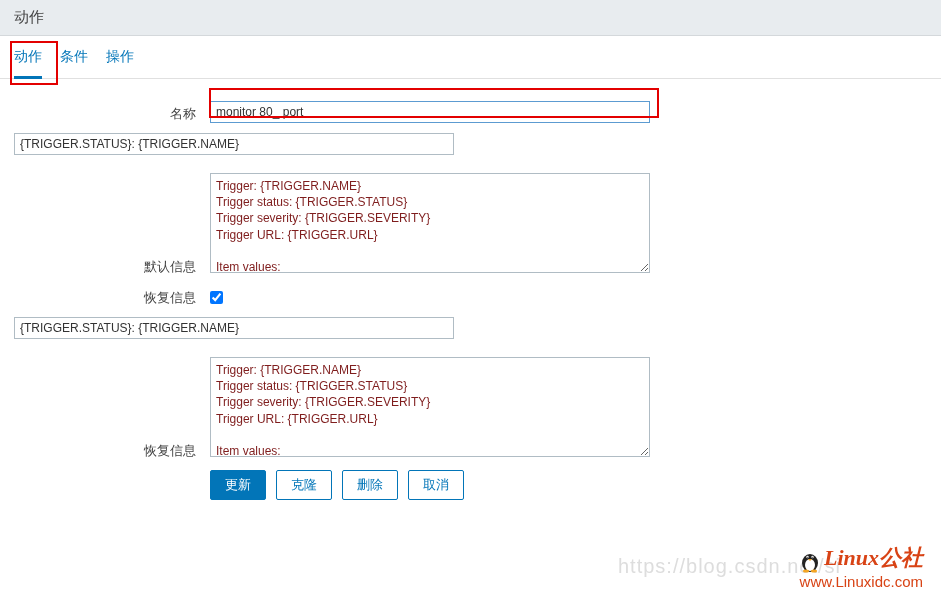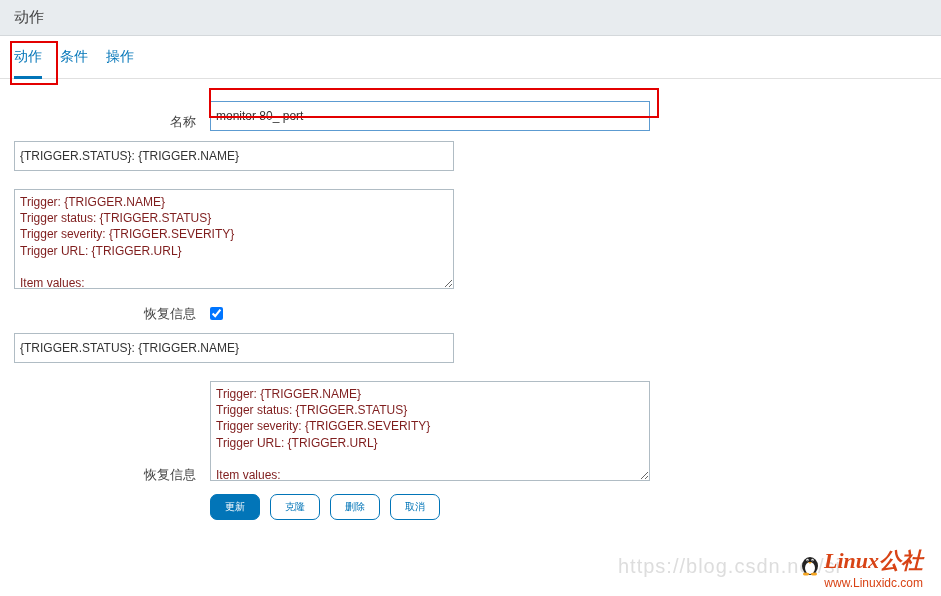--- a/index.html
+++ b/index.html
@@ -68,21 +68,21 @@
       padding-right: 14px;
       padding-top: 3px;
       font-size: 13px;
       color: #444;
     }
     .form-control {
       flex: 0 0 auto;
     }
     input[type="text"] {
       width: 440px;
-      height: 30px;
+      height: 22px;
       border: 1px solid #b0bcc4;
       padding: 2px 5px;
       font-size: 12px;
       color: #333;
       font-family: inherit;
     }
     input[type="text"].name-input {
       border: 1px solid #5c9bd1;
     }
     textarea {
@@ -99,22 +99,22 @@
       margin-top: 8px;
     }
     .buttons {
       display: flex;
       gap: 10px;
       margin-left: 196px;
       margin-top: 6px;
     }
     .btn {
       padding: 5px 14px;
-      font-size: 10px;
-      border-radius: 7px;
+      font-size: 13px;
+      border-radius: 2px;
       cursor: pointer;
       border: 1px solid #0275b8;
       background: #fff;
       color: #0275b8;
     }
     .btn.primary {
       background: #0275b8;
       color: #fff;
     }
     .watermark {
@@ -125,21 +125,21 @@
       pointer-events: none;
     }
     .watermark-logo {
       font-family: "Comic Sans MS", cursive;
       font-size: 22px;
       font-style: italic;
       color: #d84315;
       font-weight: bold;
     }
     .watermark-sub {
-      font-size: 12px;
+      font-size: 15px;
       color: #d84315;
     }
     .watermark-bg {
       position: absolute;
       right: 100px;
       bottom: 18px;
       font-size: 20px;
       color: #ddd;
       letter-spacing: 1px;
       pointer-events: none;
@@ -179,20 +179,21 @@
     </div>
   </div>
 
   <div class="form-row">
     <div class="form-control">
       <input type="text" value="{TRIGGER.STATUS}: {TRIGGER.NAME}" style="">
     </div>
   </div>
 
   <div class="form-row">
+    <div class="form-label">默认信息</div>
     <div class="form-control">
       <textarea style="">Trigger: {TRIGGER.NAME}
 Trigger status: {TRIGGER.STATUS}
 Trigger severity: {TRIGGER.SEVERITY}
 Trigger URL: {TRIGGER.URL}
 
 Item values:
 
 1. {ITEM.NAME1} ({HOST.NAME1}:{ITEM.KEY1}): {ITEM.VALUE1}</textarea>
     </div>

